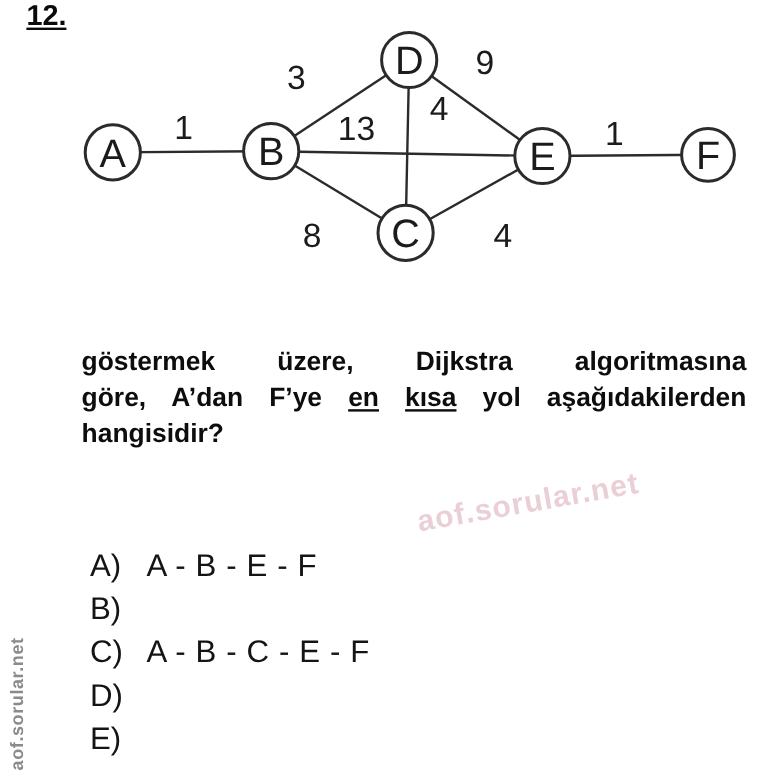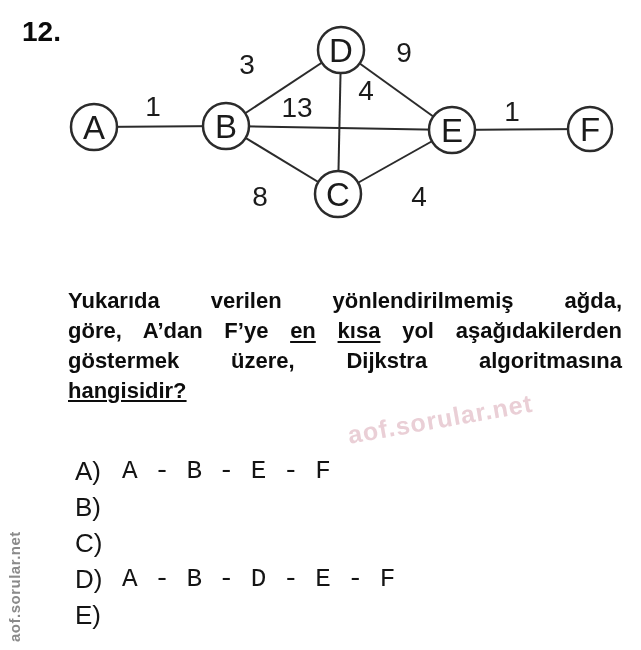--- a/index.html
+++ b/index.html
@@ -5,47 +5,47 @@
   html, body { margin: 0; padding: 0; }
   body {
     width: 641px; height: 650px;
     background: #ffffff;
     position: relative;
     overflow: hidden;
     font-family: "Liberation Sans", sans-serif;
     color: #111111;
   }
   .qnum {
-    position: absolute; left: 22px; top: 16px;
-    font-size: 28px; font-weight: 700; color: #0a0a0a;
+    position: absolute; left: 22px; top: 0;
+    font-size: 24px; font-weight: 700; color: #0a0a0a; text-decoration: underline;
   }
   svg.graph {
     position: absolute; left: 0; top: 0;
     width: 641px; height: 235px;
   }
   svg.graph line { stroke: #2b2b2b; stroke-width: 2; }
   svg.graph circle { fill: #ffffff; stroke: #2b2b2b; stroke-width: 2.5; }
   svg.graph text { fill: #1b1b1b; font-family: "Liberation Sans", sans-serif; }
   svg.graph text.node-label { font-size: 33px; text-anchor: middle; }
   svg.graph text.weight { font-size: 28px; text-anchor: middle; }
   .question {
     position: absolute; left: 68px; top: 286px; width: 554px;
     font-size: 22px; font-weight: 700; line-height: 30px; color: #0d0d0d;
   }
   .question p { margin: 0; }
   .jline { text-align: justify; text-align-last: justify; }
-  .lline { text-align: left; text-decoration: underline; }
+  .lline { text-align: left; }
   .u { text-decoration: underline; text-decoration-thickness: 2px; text-underline-offset: 3px; }
   .options { position: absolute; left: 75px; top: 456px; }
   .option {
     display: flex; align-items: flex-start;
     height: 36px; font-size: 26px; font-weight: 400; color: #141414;
   }
   .option .letter { width: 47px; flex: 0 0 47px; }
-  .option .otext { letter-spacing: 0.5px; font-family: Liberation Mono, monospace; }
+  .option .otext { letter-spacing: 0.5px; }
   .wm { font-weight: 700; white-space: nowrap; pointer-events: none; }
   .wm-pink {
     position: absolute; left: 348px; top: 421px;
     font-size: 25px; color: #eacfd6; letter-spacing: 1px;
     transform: rotate(-10deg); transform-origin: 0 50%;
   }
   .wm-gray {
     position: absolute; left: 6px; top: 642px;
     font-size: 15px; color: #8a8a8a; letter-spacing: 0.5px;
     transform: rotate(-90deg); transform-origin: 0 0;
@@ -99,45 +99,44 @@
       <text class="node-label" x="452" y="130" dy="0.36em">E</text>
     </g>
     <g>
       <circle cx="590" cy="129" r="22"></circle>
       <text class="node-label" x="590" y="129" dy="0.36em">F</text>
     </g>
   </g>
 </svg>
 
 <div class="question">
-  <p class="jline">Yukarıda verilen yönlendirilmemiş ağda,</p>
+  <p class="jline">göstermek üzere, Dijkstra algoritmasına</p>
   <p class="jline">
     <span>göre, A’dan F’ye</span>
     <span class="u">en</span>
     <span class="u">kısa</span>
     <span>yol aşağıdakilerden</span>
   </p>
-  <p class="jline">göstermek üzere, Dijkstra algoritmasına</p>
   <p class="lline">hangisidir?</p>
 </div>
 
 <div class="options">
   <div class="option">
     <span class="letter">A)</span>
     <span class="otext">A - B - E - F</span>
   </div>
   <div class="option">
     <span class="letter">B)</span>
   </div>
   <div class="option">
     <span class="letter">C)</span>
+    <span class="otext">A - B - C - E - F</span>
   </div>
   <div class="option">
     <span class="letter">D)</span>
-    <span class="otext">A - B - D - E - F</span>
   </div>
   <div class="option">
     <span class="letter">E)</span>
   </div>
 </div>
 
 <div class="wm wm-pink">aof.sorular.net</div>
 <div class="wm wm-gray">aof.sorular.net</div>
 
 </body></html>

